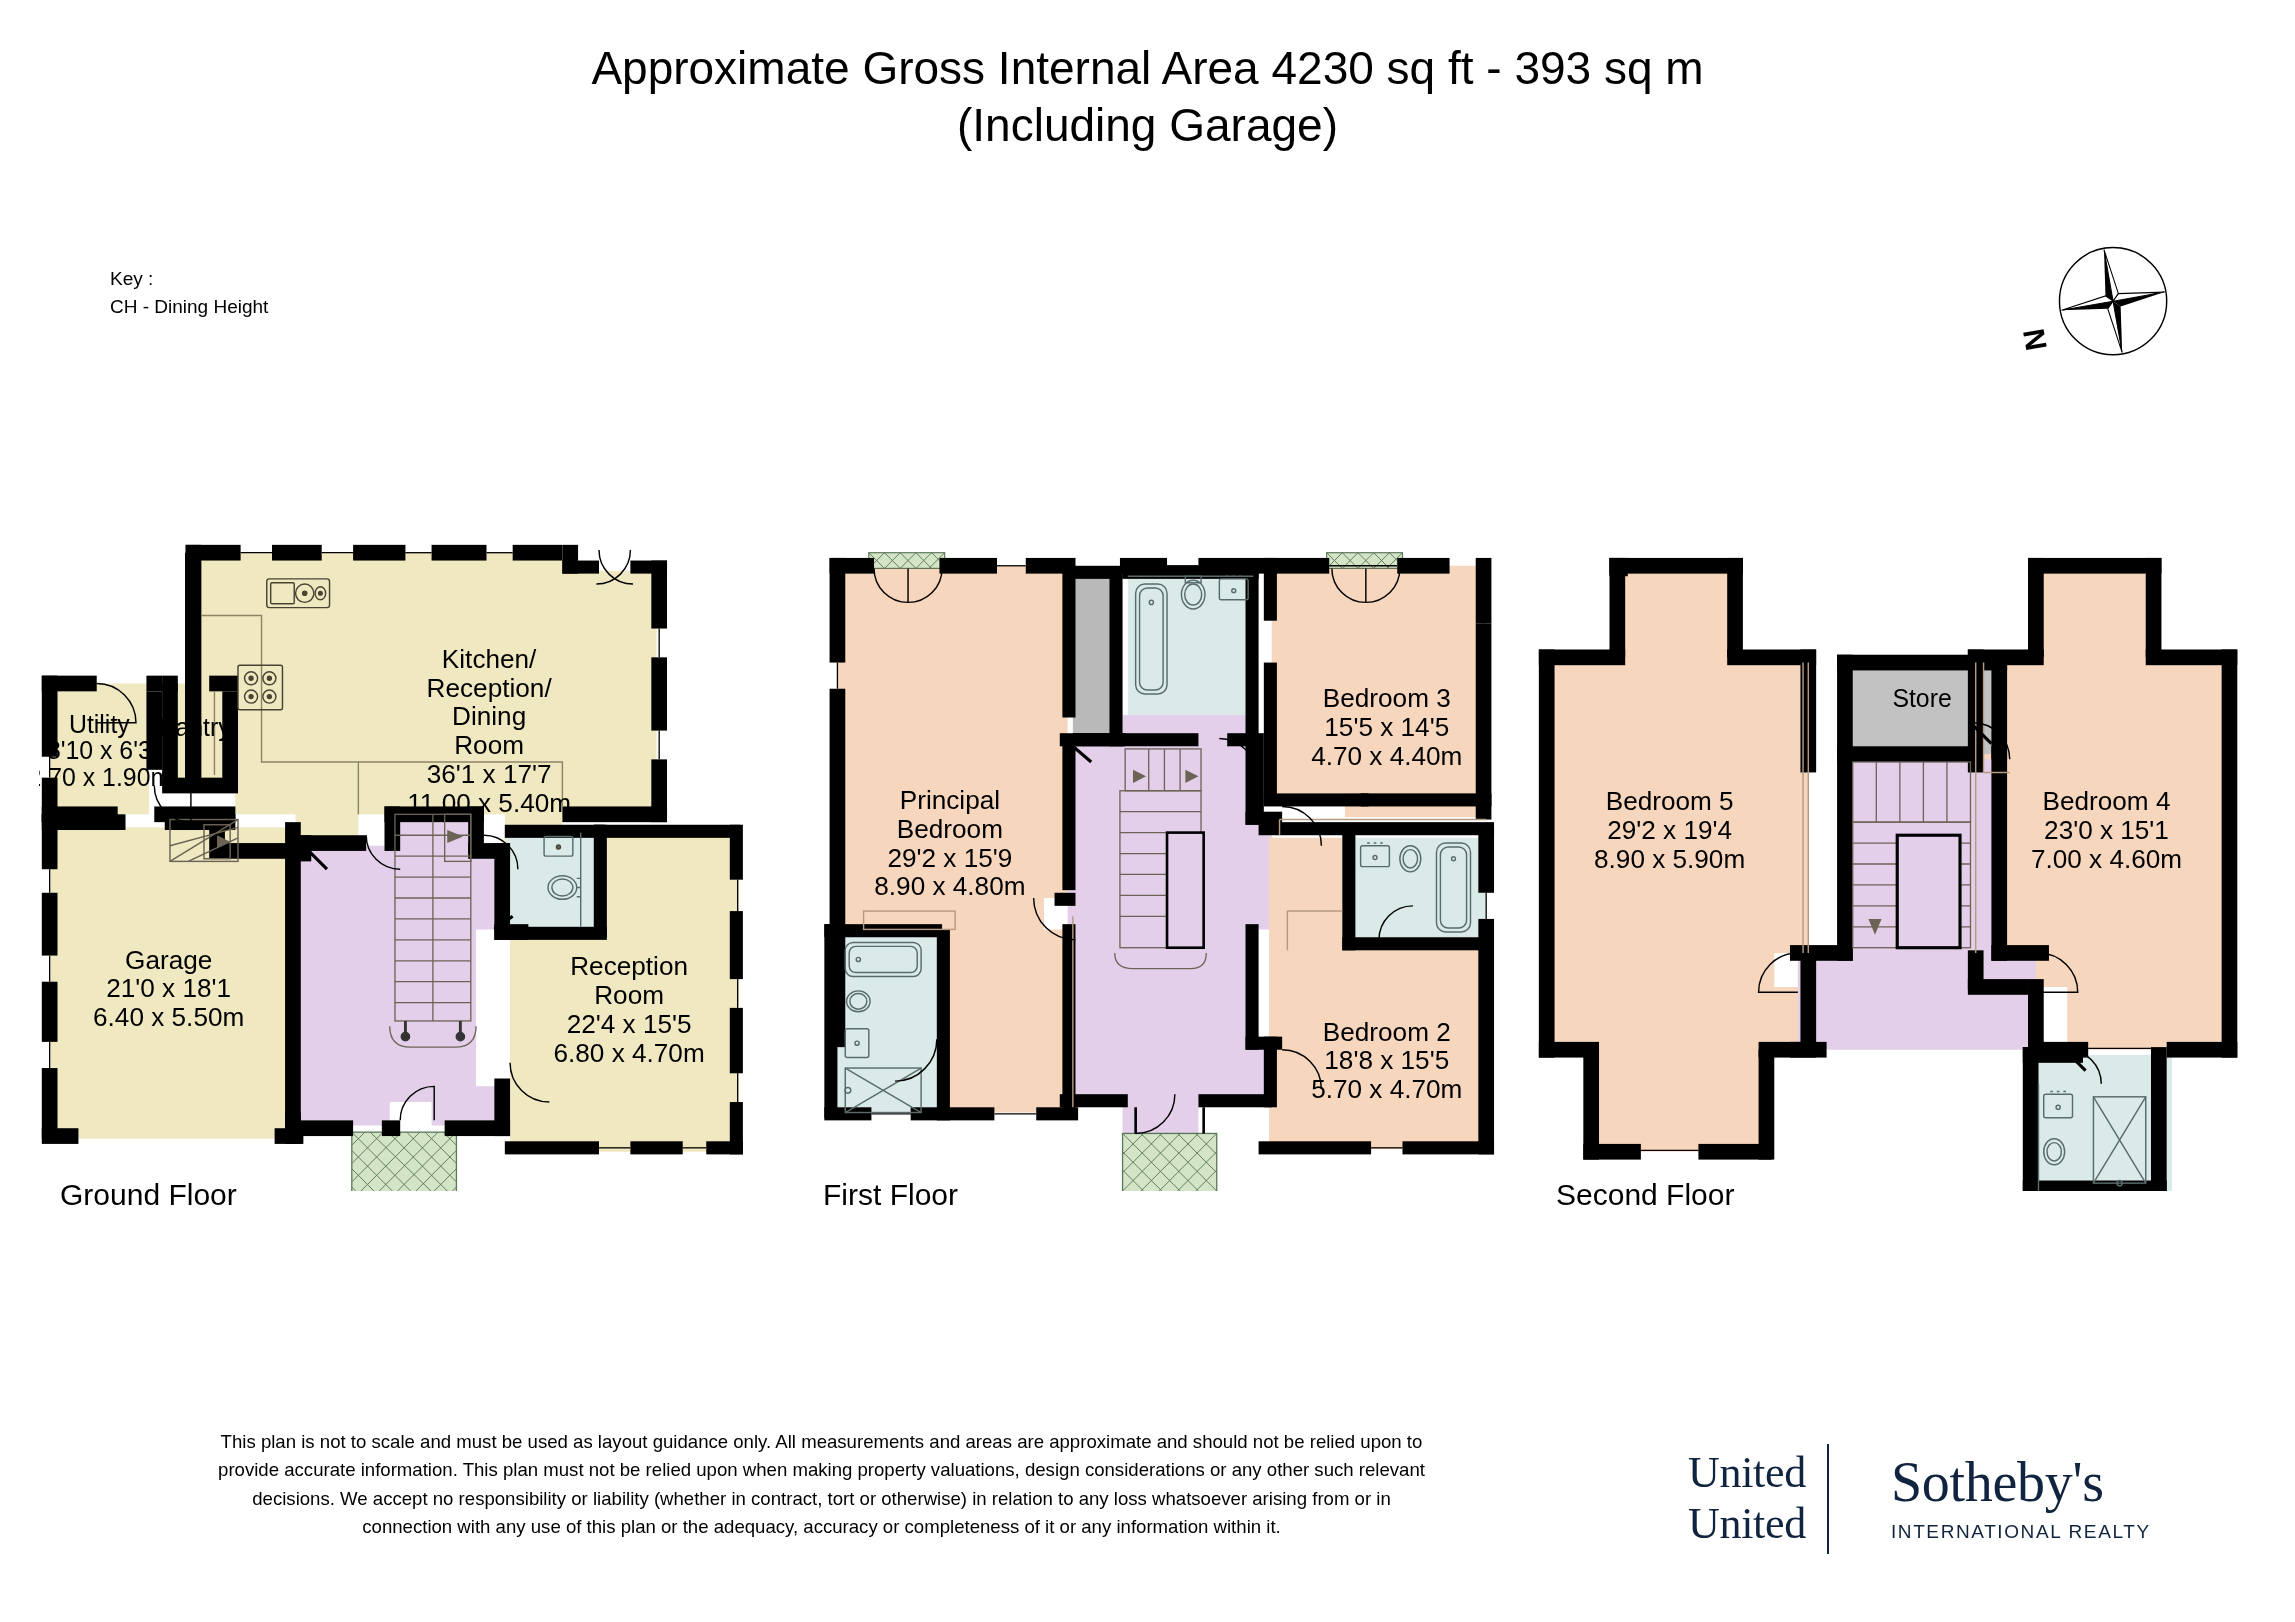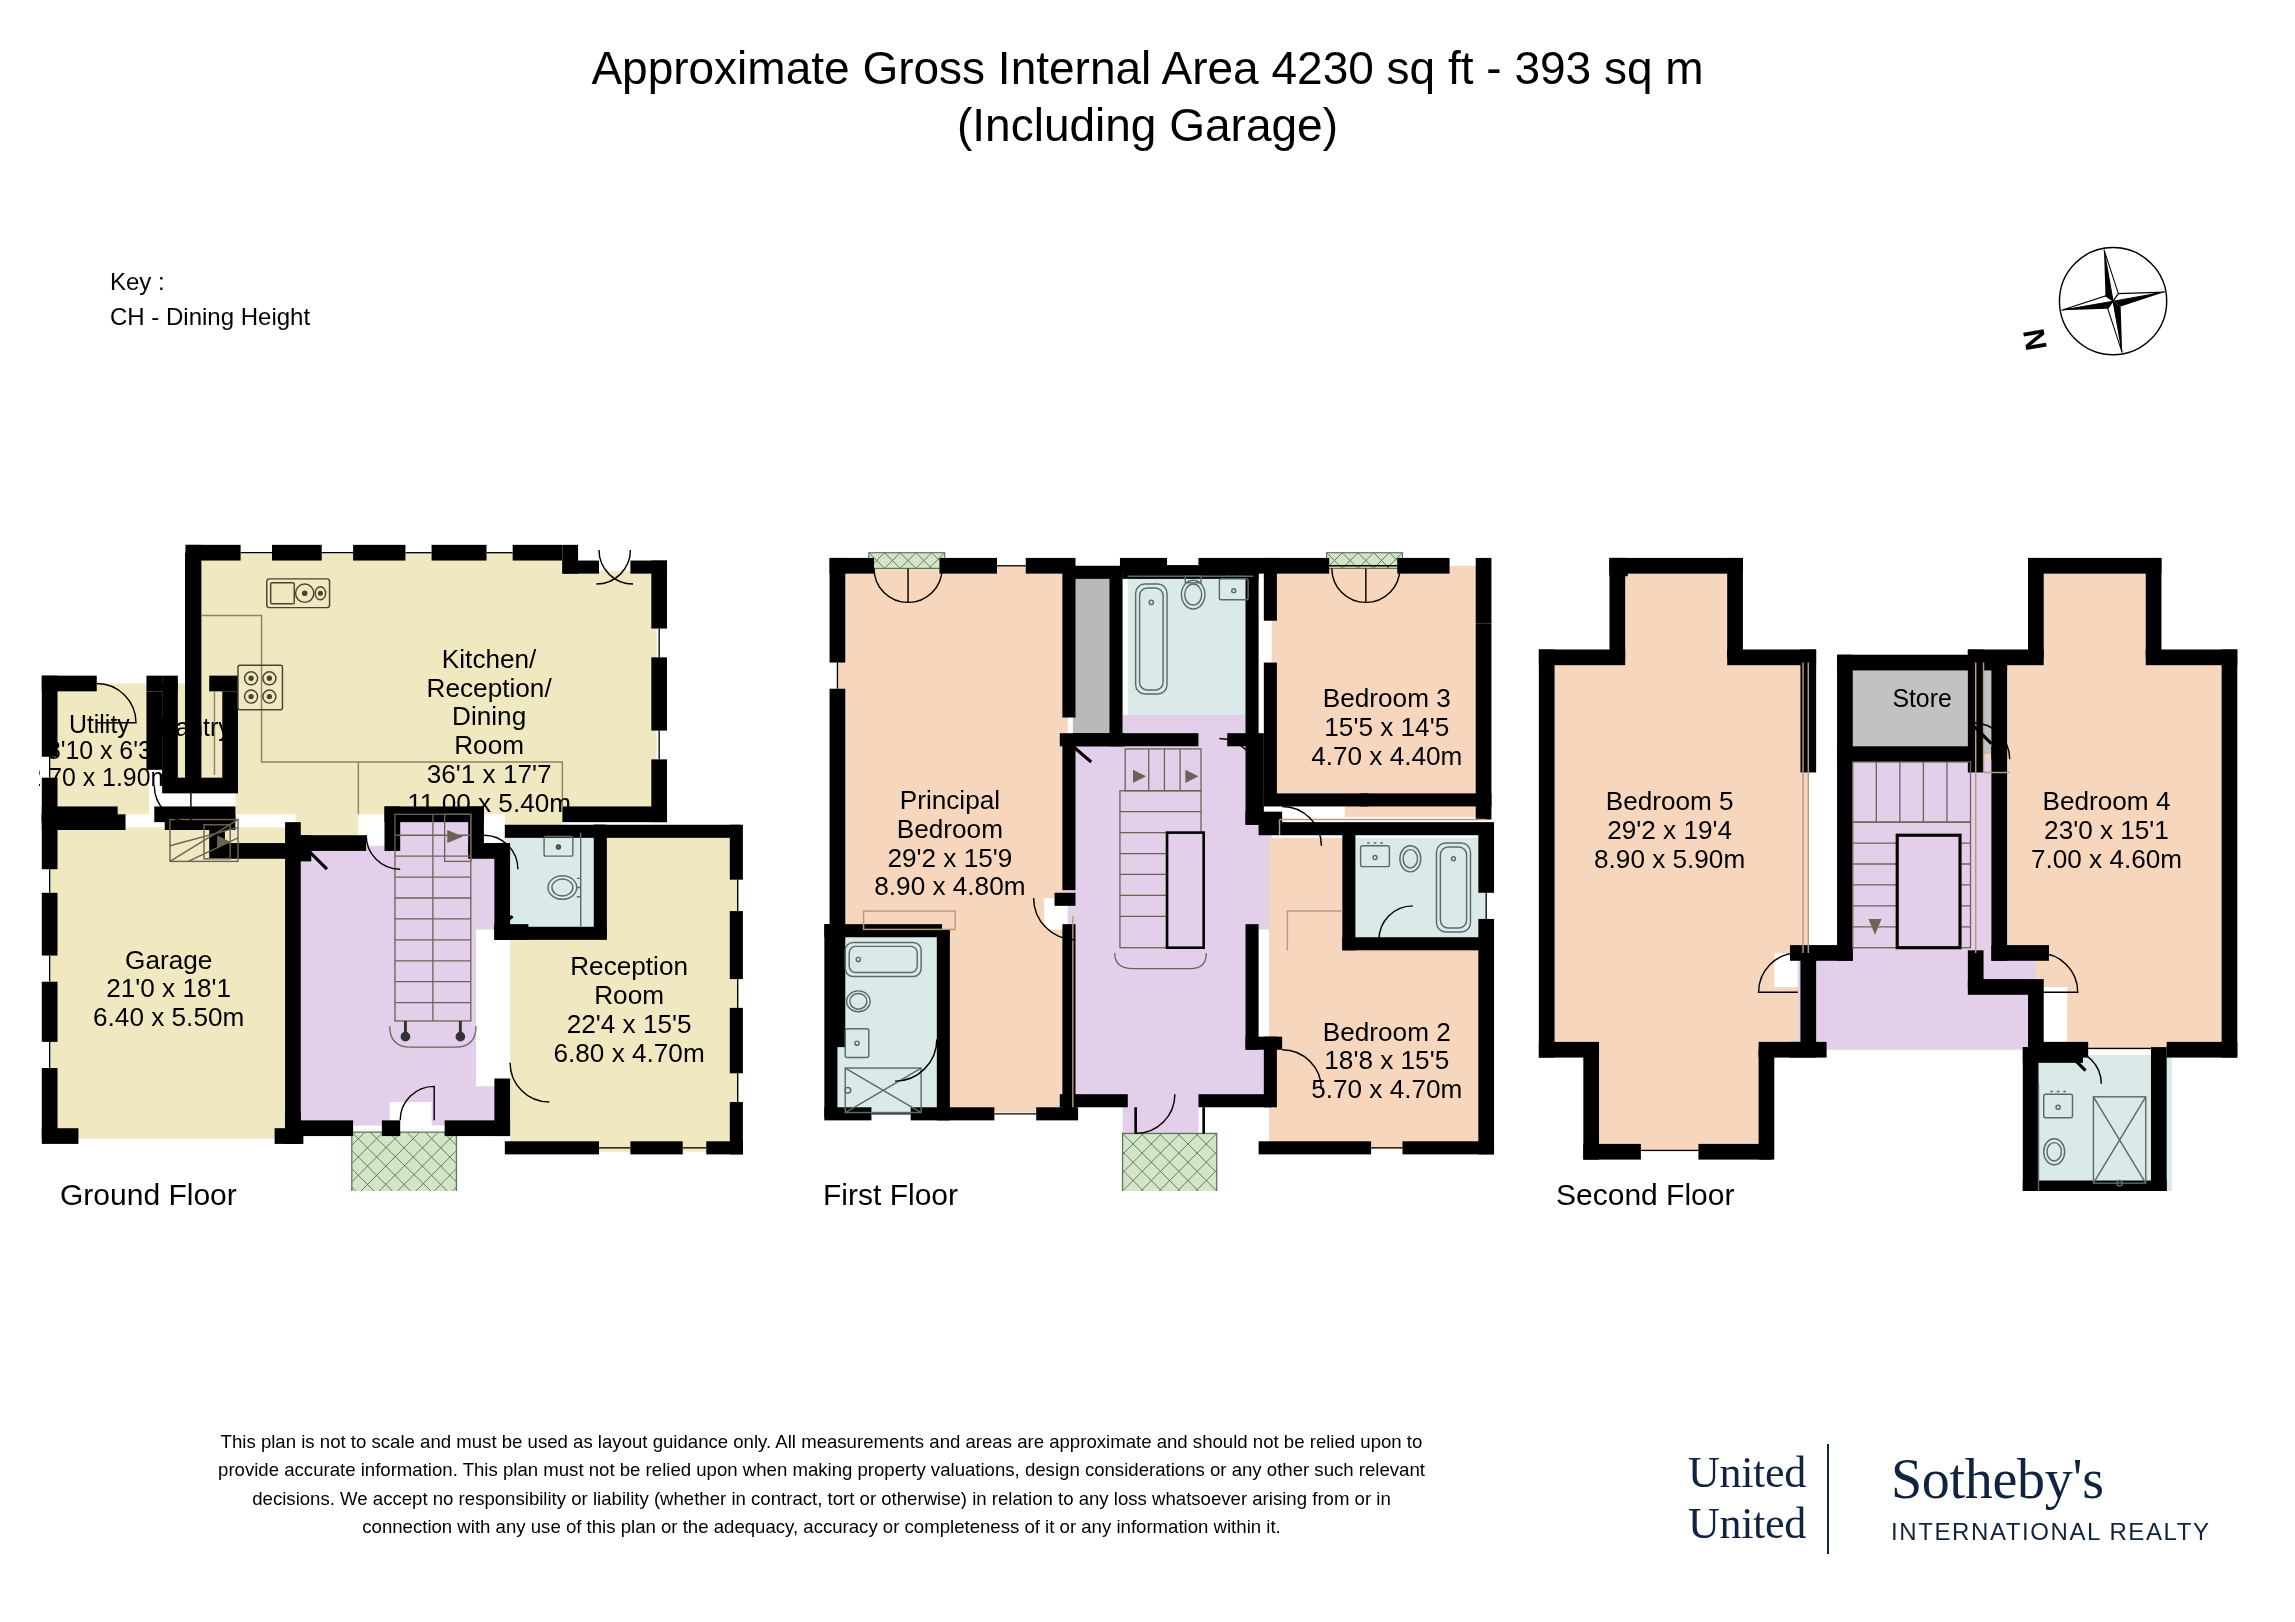--- a/index.html
+++ b/index.html
@@ -37,21 +37,21 @@
     line-height: 1.22;
     margin: 0;
   }
   #subtitle-area { margin-top: 14.4px; }
 
   
   #key-block {
     position: absolute;
     top: 265px;
     left: 110px;
-    font-size: 24px;
+    font-size: 19px;
     line-height: 1.45;
     text-align: left;
   }
 
   
   #compass-block {
     position: absolute;
     top: 241px;
     left: 2015px;
     width: 170px;
@@ -117,21 +117,21 @@
   #logo-right { padding-left: 37px; margin-left: 25px; }
   #logo-sothebys {
     font-family: "Liberation Serif", serif;
     font-size: 56px;
     line-height: 1.0;
     letter-spacing: -0.3px;
     white-space: nowrap;
   }
   #logo-intl {
     font-family: "Liberation Sans", sans-serif;
-    font-size: 24px;
+    font-size: 19px;
     letter-spacing: 1.6px;
     margin-top: 10.5px;
     white-space: nowrap;
   }
 
   
   .rm { font-family: "Liberation Sans", sans-serif; font-size: 20px; fill: #000; text-anchor: middle; }
   .rm-sm { font-family: "Liberation Sans", sans-serif; font-size: 19px; fill: #000; text-anchor: middle; }
 </style>
 </head>

